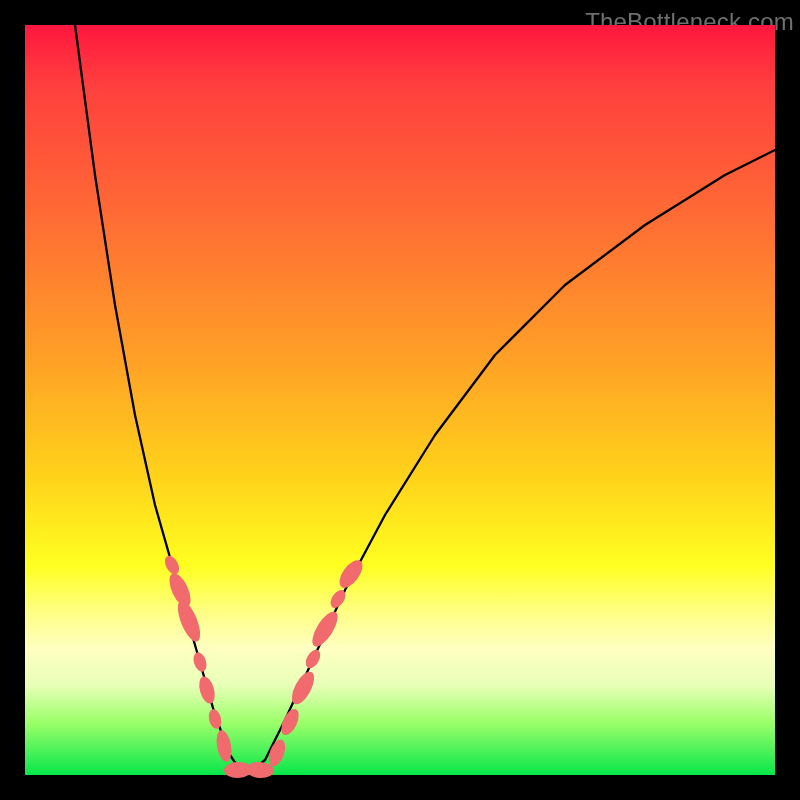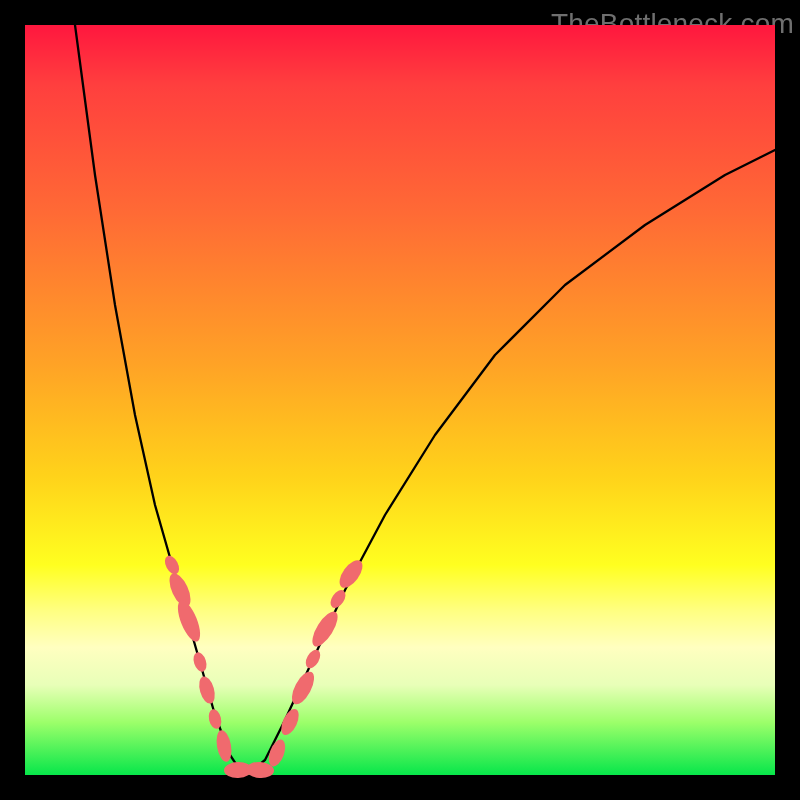--- a/index.html
+++ b/index.html
@@ -36,21 +36,21 @@
       #e8ffb8 88%,
       #9cff6a 93%,
       #07e64a 100%
     );
   }
   .watermark {
     position: absolute;
     top: 8px;
     right: 6px;
     color: #6f6f6f;
-    font-size: 28px;
+    font-size: 24px;
     font-weight: 400;
     letter-spacing: 0.2px;
     user-select: none;
   }
   svg.curves {
     position: absolute;
     left: 0;
     top: 0;
     width: 750px;
     height: 750px;

